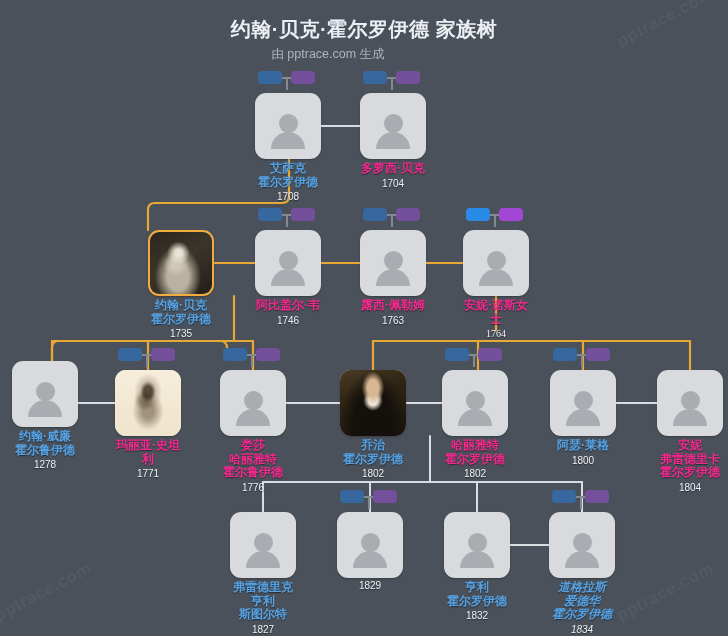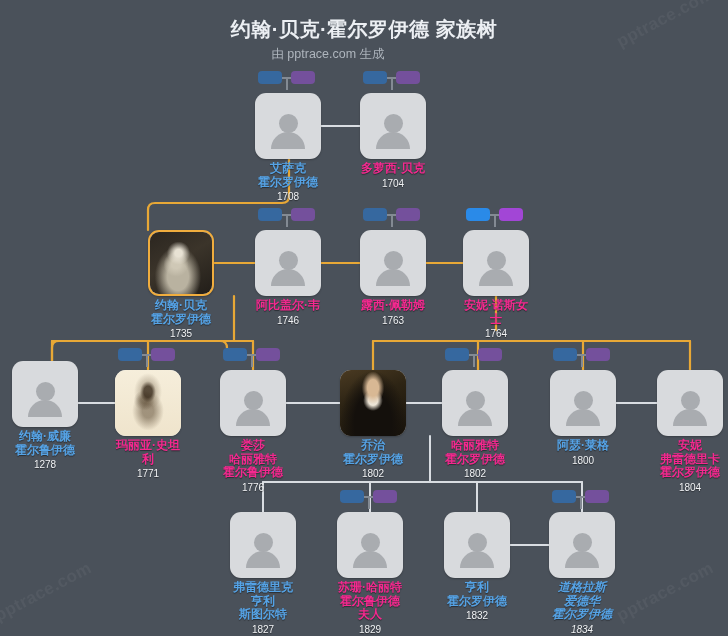--- a/index.html
+++ b/index.html
@@ -211,21 +211,21 @@
           <div class="pill blue"></div>
           <div class="pill-bar"></div>
           <div class="pill purple"></div>
           <div class="pill-stem"></div>
         </div>
         <div class="nm f">
           <div>露西·佩勒姆</div>
         </div>
         <div class="yr">1763</div>
       </div>
-      <div class="node" style="left: 463px; top: 230px;">
+      <div class="node" style="left: 463px; top: 230px; font-family: Liberation Serif, serif;">
         <div class="card">
           <div class="avatar">
             <div class="av-head"></div>
             <div class="av-body"></div>
           </div>
         </div>
         <div class="pills bright" style="left:3px; top:-22px;">
           <div class="pill blue"></div>
           <div class="pill-bar"></div>
           <div class="pill purple"></div>
@@ -365,24 +365,20 @@
             <div class="av-head"></div>
             <div class="av-body"></div>
           </div>
         </div>
         <div class="pills" style="left:3px; top:-22px;">
           <div class="pill blue"></div>
           <div class="pill-bar"></div>
           <div class="pill purple"></div>
           <div class="pill-stem"></div>
         </div>
-        <div class="nm f">
-          <div>苏珊·哈丽特</div>
-          <div>霍尔鲁伊德夫人</div>
-        </div>
         <div class="yr">1829</div>
       </div>
       <div class="node" style="left: 444px; top: 512px;">
         <div class="card">
           <div class="avatar">
             <div class="av-head"></div>
             <div class="av-body"></div>
           </div>
         </div>
         <div class="nm m">

